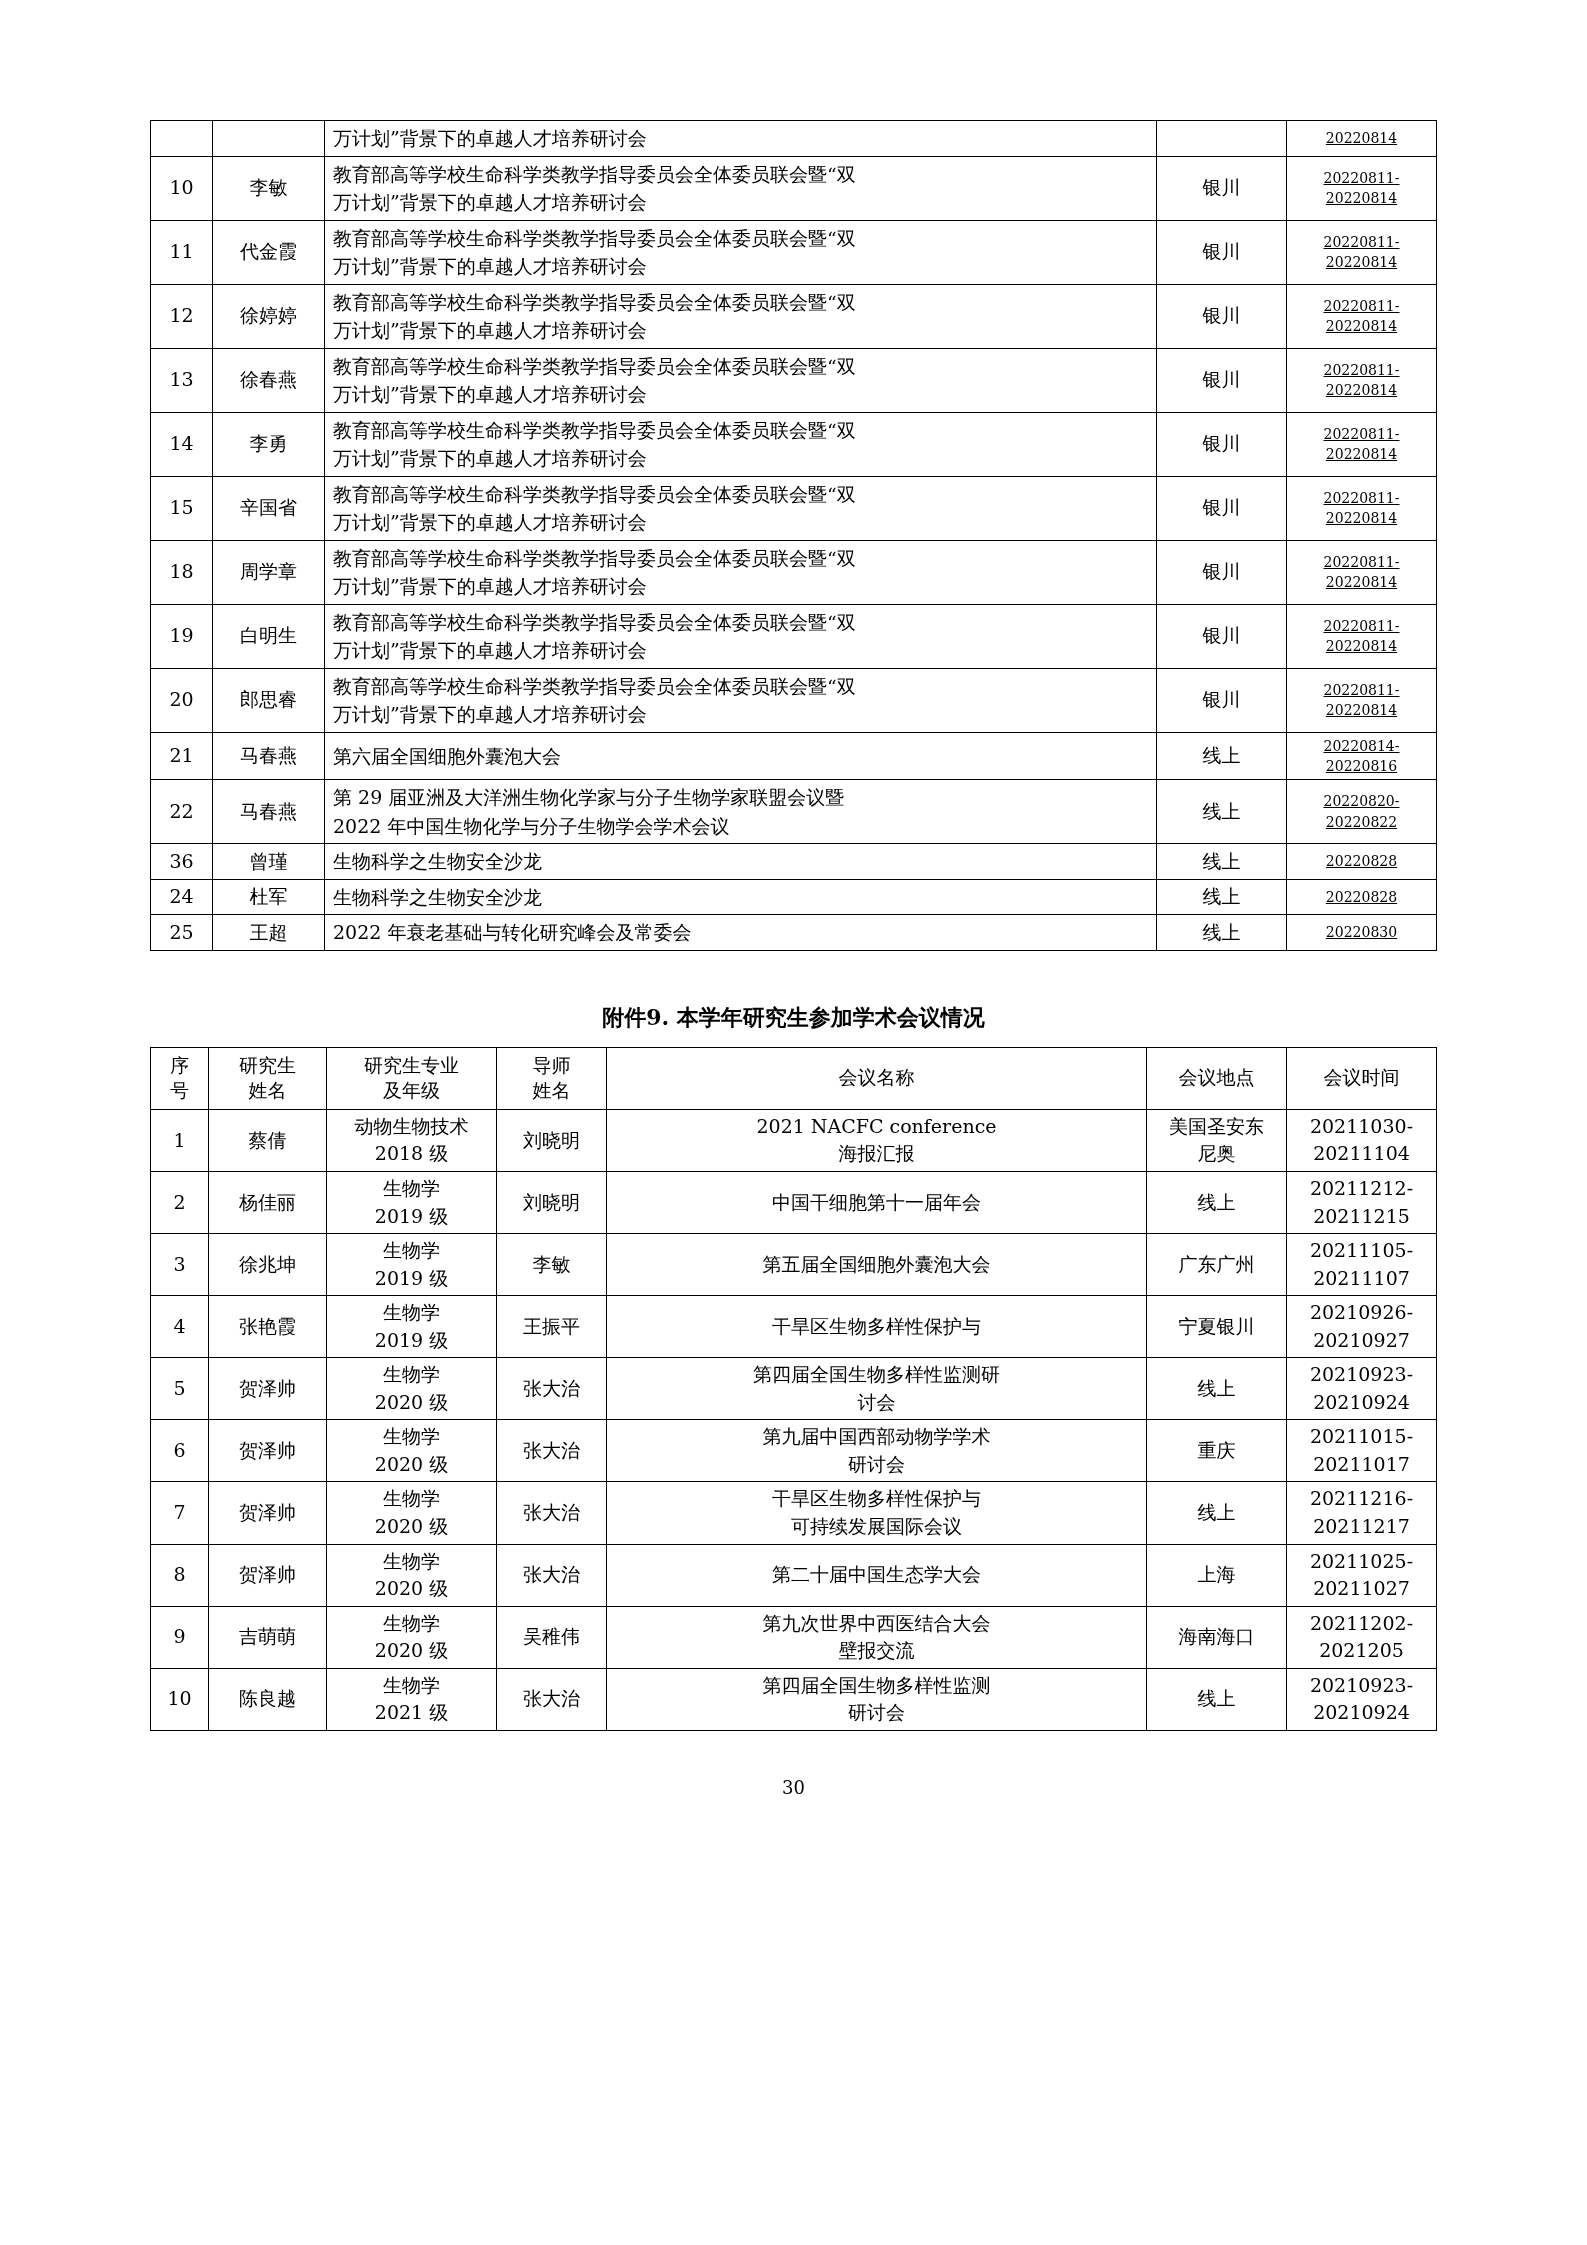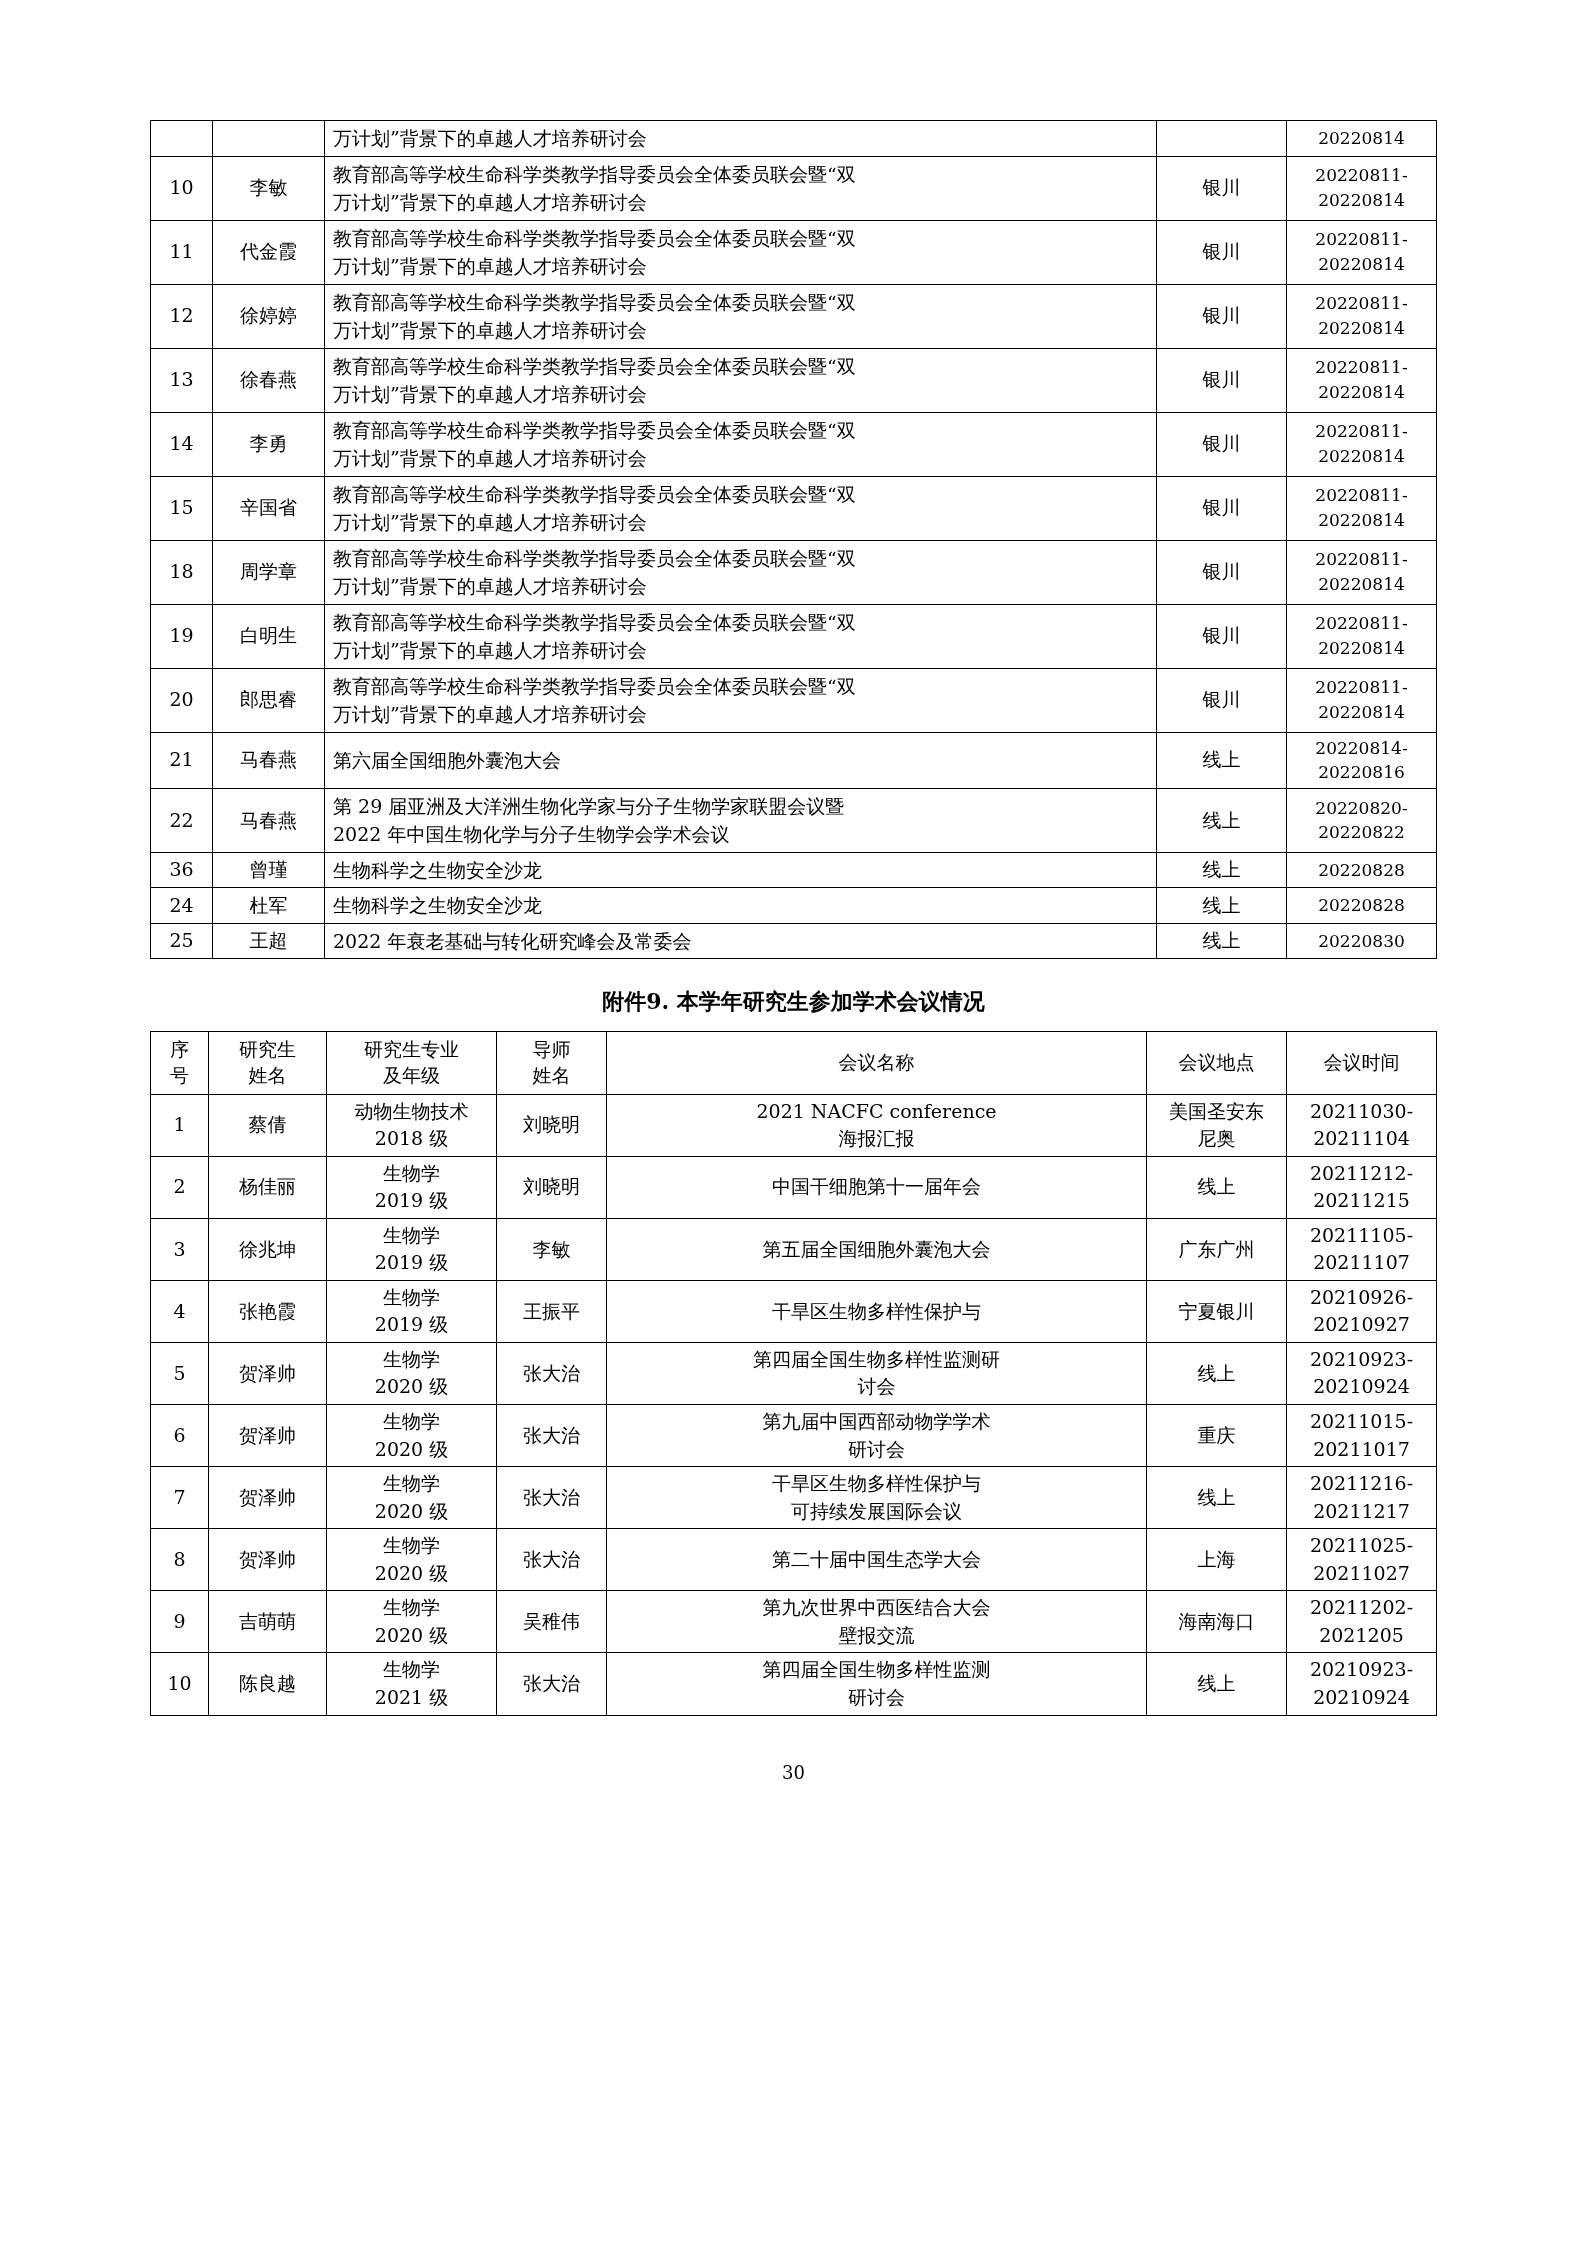--- a/index.html
+++ b/index.html
@@ -46,32 +46,33 @@
   .t1 td.conf-cell {
     text-align: left;
     padding-left: 8px;
     padding-right: 8px;
     line-height: 1.5;
   }
   .t1 td.conf-cell.center {
     text-align: left;
   }
   .t1 td.time-cell {
-    font-size: 17px;
+    font-size: 14px;
     line-height: 1.45;
+    text-decoration: underline;
   }
   .nowrap-break {
     white-space: pre-line;
   }
 
   .section-title {
     text-align: center;
     font-size: 22px;
     font-weight: bold;
-    margin: 28px 0 14px 0;
+    margin: 52px 0 14px 0;
     font-family: "DejaVu Serif", "Liberation Serif", serif;
   }
 
   
   .t2 { width: 100%; }
   .t2 .c2-no     { width: 58px; }
   .t2 .c2-sname  { width: 118px; }
   .t2 .c2-major  { width: 170px; }
   .t2 .c2-tname  { width: 110px; }
   .t2 .c2-conf   { width: auto; }

